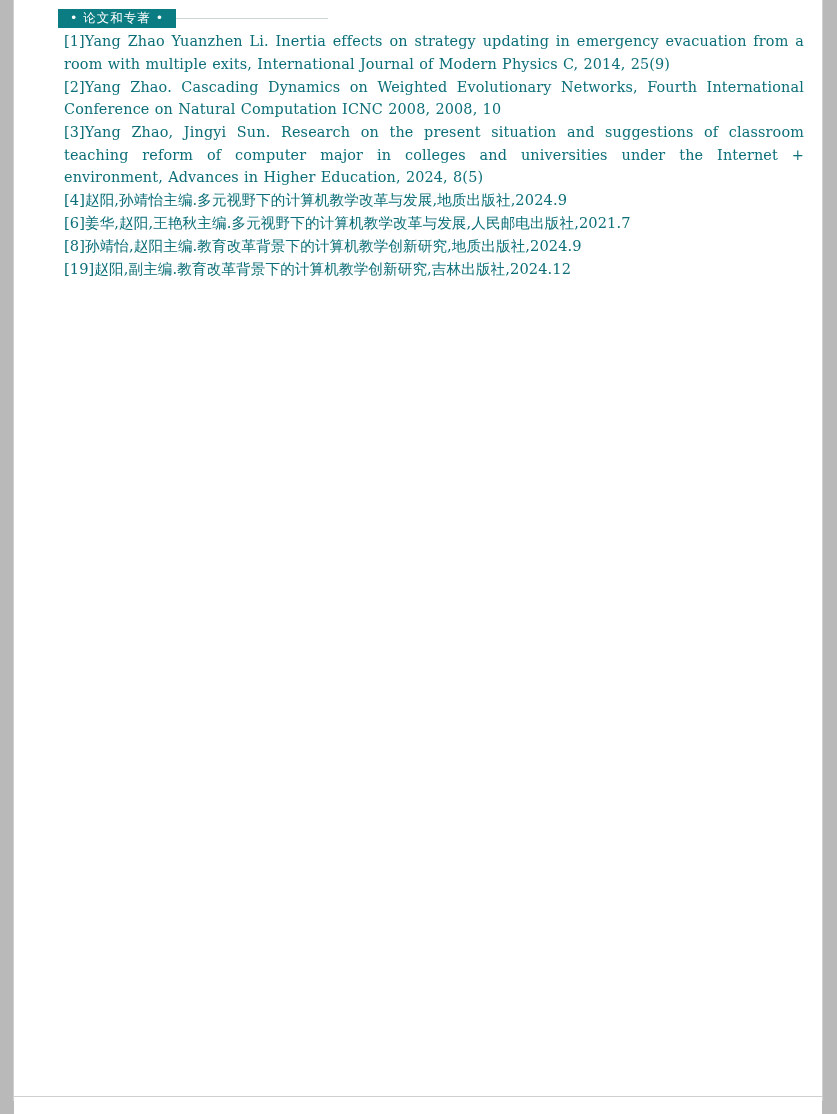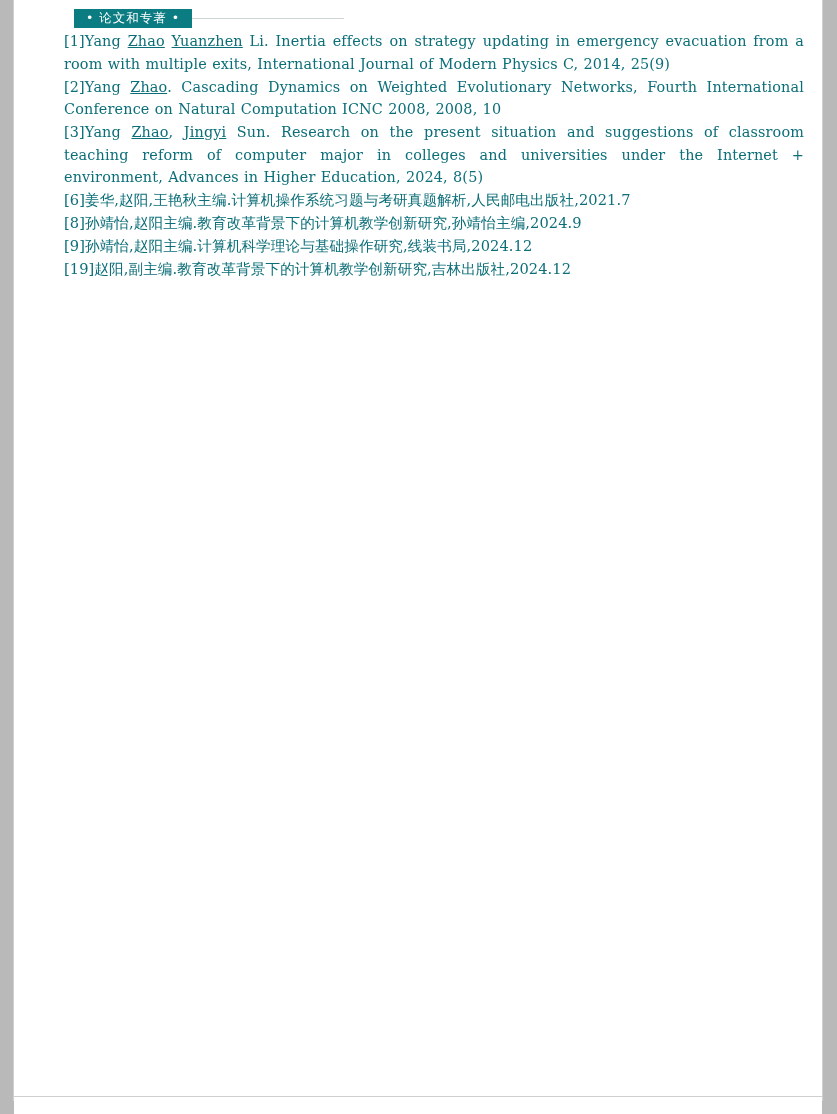--- a/index.html
+++ b/index.html
@@ -26,21 +26,21 @@
     position: absolute;
     left: 14px;
     top: 1096px;
     width: 808px;
     height: 18px;
     background: #ffffff;
     border-top: 1px solid #cfcfcf;
   }
   .section-header {
     position: absolute;
-    left: 60px;
+    left: 44px;
     top: 8px;
     height: 20px;
     display: flex;
     align-items: center;
   }
   .tag {
     background: #0b7c82;
     color: #ffffff;
     font-family: "DejaVu Sans", sans-serif;
     font-size: 12.5px;
@@ -70,38 +70,37 @@
     text-align: justify;
     text-justify: inter-ideograph;
     margin: 0 0 0.5px 0;
     word-spacing: 0.5px;
   }
   .ref.en {
     font-size: 14.4px;
     letter-spacing: 0.15px;
   }
   .ref .u {
-    text-decoration: underline;
     text-decoration-color: #0b6e78;
   }
 </style>
 </head>
 <body>
 
 <div class="page">
 
   <div class="section-header">
     <span class="tag">• 论文和专著 •</span>
     <span class="tag-rule"></span>
   </div>
 
   <div class="ref-list">
     <p class="ref en"><span>[1]</span><span>Yang <span class="u">Zhao</span> <span class="u">Yuanzhen</span> Li. Inertia effects on strategy updating in emergency evacuation from a room with multiple exits, International Journal of Modern Physics C, 2014, 25(9)</span></p>
     <p class="ref en"><span>[2]</span><span>Yang <span class="u">Zhao</span>. Cascading Dynamics on Weighted Evolutionary Networks, Fourth International Conference on Natural Computation ICNC 2008, 2008, 10</span></p>
     <p class="ref en"><span>[3]</span><span>Yang <span class="u">Zhao</span>, <span class="u">Jingyi</span> Sun. Research on the present situation and suggestions of classroom teaching reform of computer major in colleges and universities under the Internet + environment, Advances in Higher Education, 2024, 8(5)</span></p>
-    <p class="ref"><span>[6]</span><span>姜华,赵阳,王艳秋主编.计算机操作系统习题与考研真题解析,人民邮电出版社,2021.7</span></p>
-    <p class="ref"><span>[8]</span><span>孙靖怡,赵阳主编.教育改革背景下的计算机教学创新研究,孙靖怡主编,2024.9</span></p>
-    <p class="ref"><span>[9]</span><span>孙靖怡,赵阳主编.计算机科学理论与基础操作研究,线装书局,2024.12</span></p>
+    <p class="ref"><span>[4]</span><span>赵阳,孙靖怡主编.多元视野下的计算机教学改革与发展,地质出版社,2024.9</span></p>
+    <p class="ref"><span>[6]</span><span>姜华,赵阳,王艳秋主编.多元视野下的计算机教学改革与发展,人民邮电出版社,2021.7</span></p>
+    <p class="ref"><span>[8]</span><span>孙靖怡,赵阳主编.教育改革背景下的计算机教学创新研究,地质出版社,2024.9</span></p>
     <p class="ref"><span>[19]</span><span>赵阳,副主编.教育改革背景下的计算机教学创新研究,吉林出版社,2024.12</span></p>
   </div>
 
 </div>
 <div class="page-bottom-strip"></div>
 
 </body></html>

